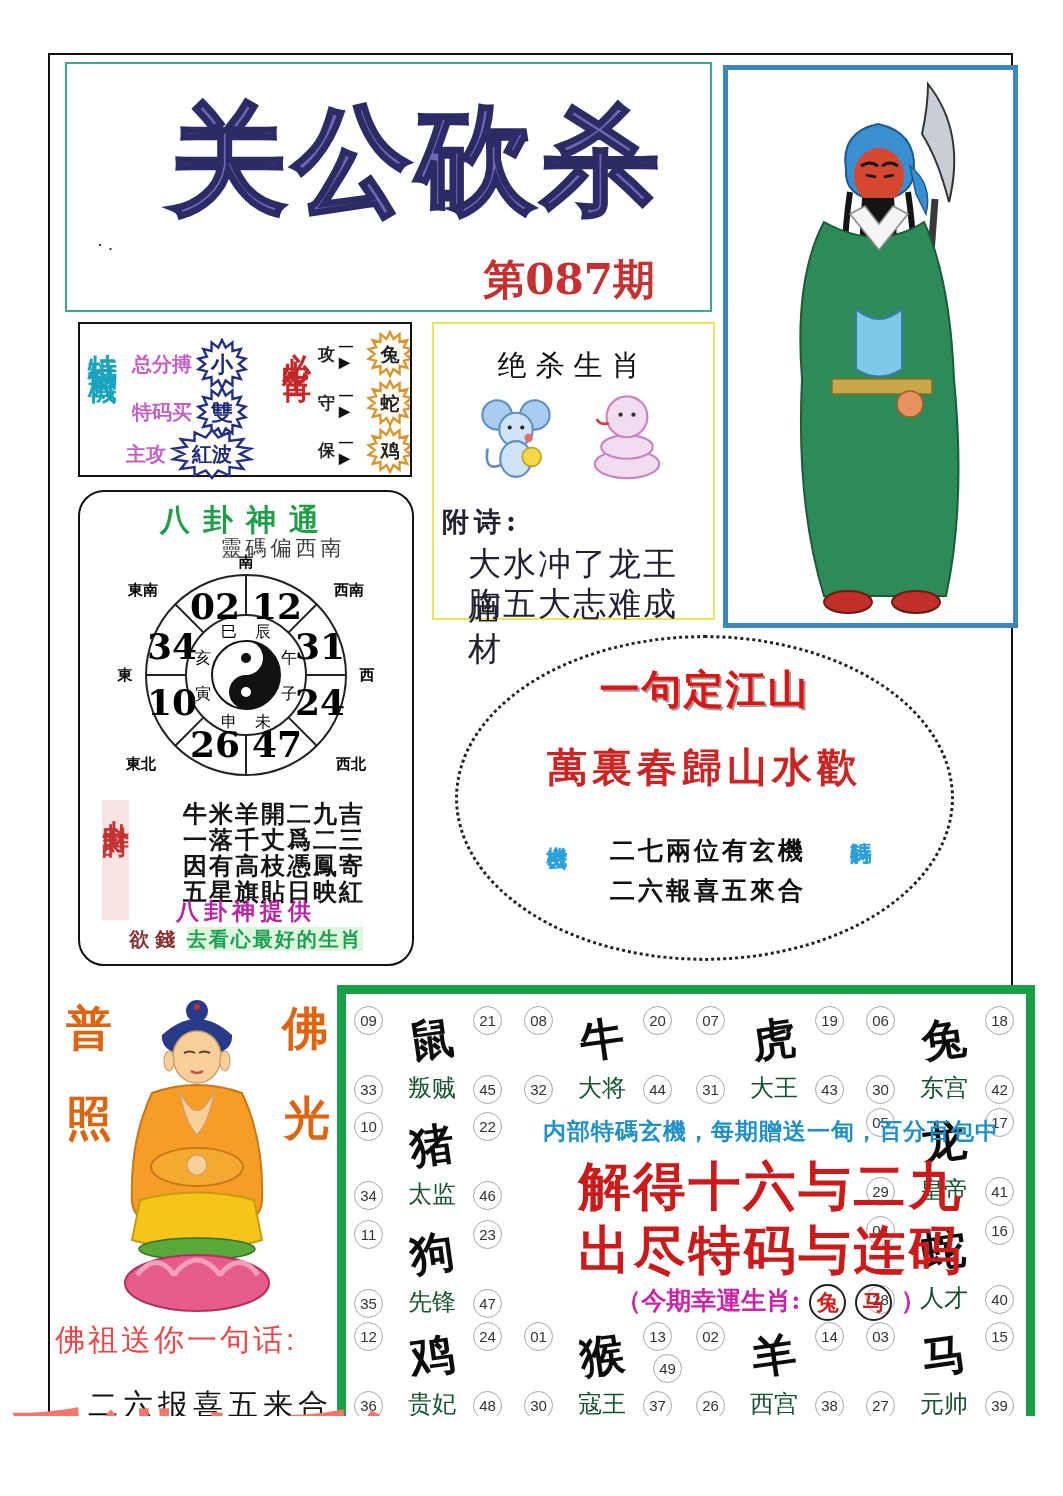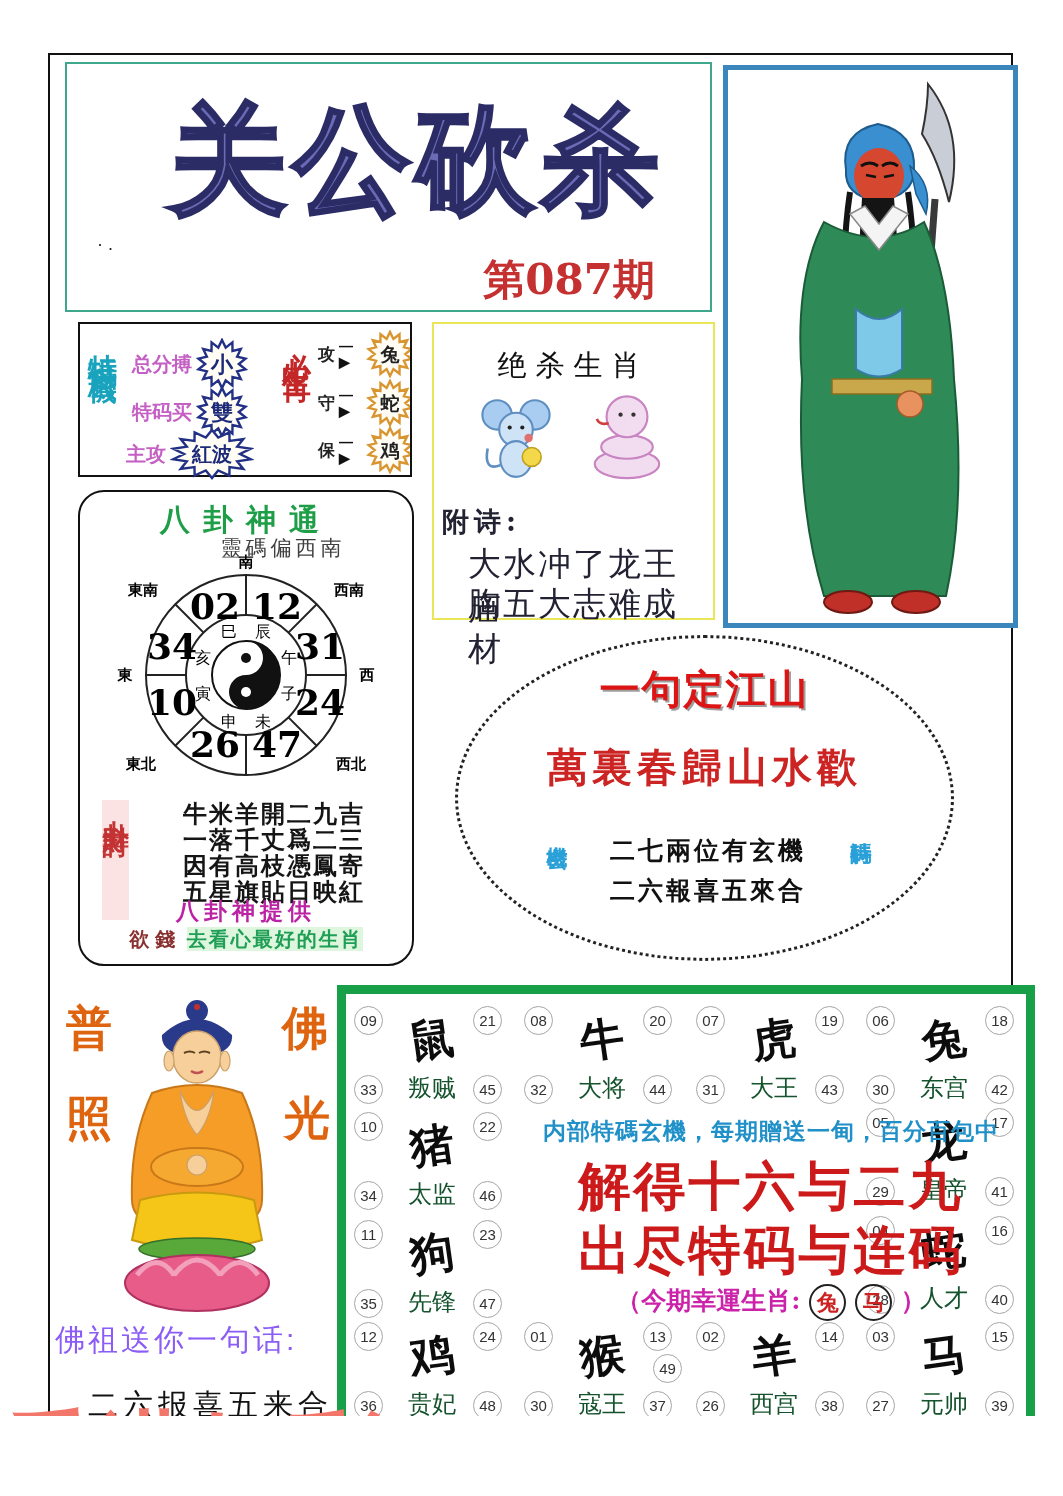--- a/index.html
+++ b/index.html
@@ -72,21 +72,21 @@
               color:#dd1414;text-shadow:2px 2px 0 rgba(40,40,40,.45);letter-spacing:2px;}
   #oval-main{left:0;top:102px;width:100%;text-align:center;font-size:40px;font-weight:bold;
              color:#cc2323;font-family:"DejaVu Serif",serif;letter-spacing:5px;}
   #oval-left{left:88px;top:192px;height:100px;font-size:21px;font-weight:bold;color:#2aa0d8;line-height:1.1;}
   #oval-right{right:78px;top:188px;height:110px;font-size:21px;font-weight:bold;color:#2aa0d8;line-height:1.1;}
   .oval-line{left:130px;width:240px;text-align:center;font-size:25px;font-weight:bold;color:#111;
              font-family:"DejaVu Serif",serif;letter-spacing:3px;}
 
   
   .bud-char{font-size:46px;font-weight:bold;color:#de6410;font-family:"DejaVu Serif",serif;}
-  #bud-msg-label{left:55px;top:1320px;font-size:30px;color:#8b5cf6;font-family:Liberation Sans, sans-serif;letter-spacing:3px;}
+  #bud-msg-label{left:55px;top:1320px;font-size:30px;color:#ef4444;font-family:Liberation Sans, sans-serif;letter-spacing:3px;}
   #bud-msg{left:88px;top:1385px;font-size:30px;color:#111;font-family:"DejaVu Serif",serif;letter-spacing:5px;}
 
   
   #green-box{left:337px;top:985px;width:680px;height:429px;border:9px solid #18a048;background:#fff;}
   .cell{position:absolute;width:160px;height:100px;}
   .cell .num{position:absolute;width:27px;height:27px;border:1.5px solid #a6a6a6;border-radius:50%;
              text-align:center;line-height:27px;font-size:15px;color:#333;background:#fff;}
   .n-tl{left:2px;top:0;} .n-tr{right:10px;top:0;} .n-bl{left:2px;bottom:2px;} .n-br{right:10px;bottom:2px;}
   .n-mr{right:0;top:32px;}
   .cell .animal{position:absolute;left:50%;top:34px;transform:translate(-50%,-50%) rotate(-8deg);

